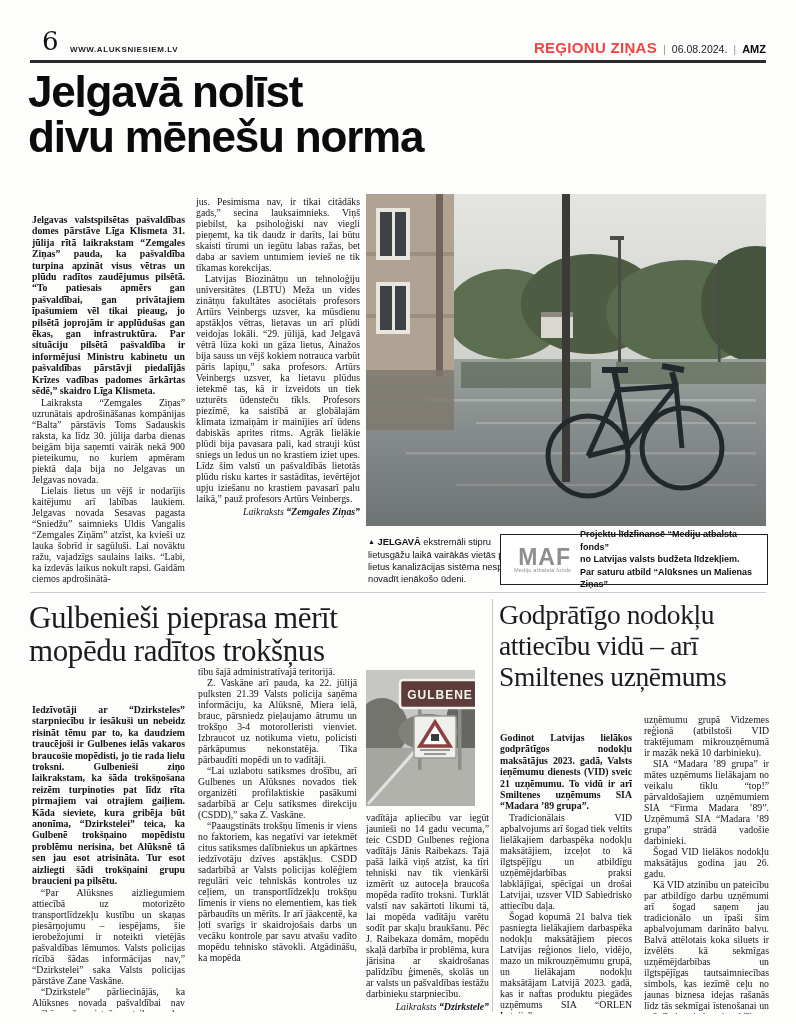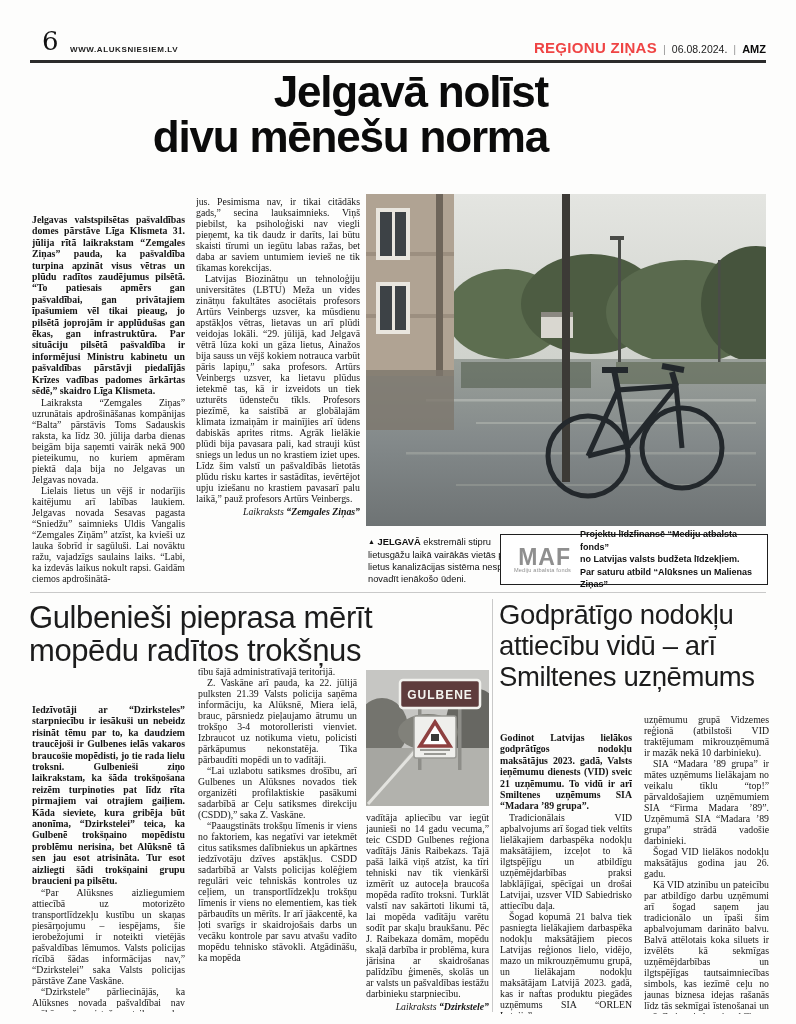--- a/index.html
+++ b/index.html
@@ -15,42 +15,42 @@
   .site-url { position:absolute; left:40px; bottom:4px; font-family:"Liberation Sans",sans-serif; font-size:8px; font-weight:700; letter-spacing:.6px; color:#222; }
   .head-right { position:absolute; right:0; bottom:2px; display:flex; align-items:baseline; gap:6px; font-family:"Liberation Sans",sans-serif; }
   .section-name { font-size:15px; font-weight:700; letter-spacing:.3px; color:#ef4444; }
   .head-sep { font-size:11px; color:#999; font-weight:400; }
   .head-date { font-size:10.5px; color:#222; }
   .head-brand { font-size:11px; font-weight:700; color:#0a0a0a; }
   .rule-dark { position:absolute; left:30px; top:60px; width:736px; height:2.5px; background:#2b2b2b; }
   
   .h1-main { position:absolute; left:28px; top:70px; width:520px;
     font-family:"Liberation Sans","DejaVu Sans",sans-serif; font-weight:700;
-    font-size:44px; line-height:1.02; letter-spacing:-1.2px; color:#0b0b0b;text-align:right; }
-  .h2-light { position:absolute; font-family:Liberation Sans, sans-serif;
+    font-size:44px; line-height:1.02; letter-spacing:-1.2px; color:#0b0b0b; }
+  .h2-light { position:absolute; font-family:Liberation Serif, serif;
     font-weight:400; color:#1c1c1c; letter-spacing:-.4px; }
   .h2-a2 { left:29px; top:601px; width:460px; font-size:31px; line-height:1.08; }
   .h2-a3 { left:499px; top:599px; width:270px; font-size:27.5px; line-height:1.13; }
   
   .body-col { position:absolute; font-size:9.8px; line-height:11px; text-align:justify; overflow:hidden; color:#141414; }
   .body-col p { margin:0; }
   .body-col p.ind { text-indent:9px; }
   .body-col p.lead { font-weight:700; line-height:11.4px;margin-top:18px; }
   .a1c1 { left:32px;  top:196px; width:153px; height:400px; }
   .a1c2 { left:196px; top:196px; width:164px; height:400px; }
   .a2c1 { left:32px;  top:686px; width:153px; height:326px; }
   .a2c2 { left:198px; top:666px; width:159px; height:346px; }
   .a2c3 { left:366px; top:812px; width:123px; height:200px; }
   .a3c1 { left:500px; top:714px; width:132px; height:300px; }
   .a3c2 { left:644px; top:714px; width:125px; height:300px; }
   .byline { margin-top:2px; text-align:right; font-style:italic; font-size:9.8px; }
   .byline b { font-weight:700; }
   
   .photo-main { position:absolute; left:366px; top:194px; width:400px; height:332px; overflow:hidden; }
-  .photo-gulbene { position:absolute; left:366px; top:670px; width:123px; height:136px; overflow:hidden; }
+  .photo-gulbene { position:absolute; left:366px; top:670px; width:109px; height:136px; overflow:hidden; }
   .caption { position:absolute; left:368px; top:536px; width:158px;
     font-family:"Liberation Sans",sans-serif; font-size:9.3px; line-height:12px; color:#111; }
   .caption .mark { font-size:7px; position:relative; top:-1px; }
   .caption b { font-weight:700; }
   
   .maf { position:absolute; left:500px; top:534px; width:268px; height:51px;
     border:1.5px solid #1f1f1f; display:flex; align-items:center; padding:4px 8px 4px 8px; gap:9px;
     font-family:"Liberation Sans",sans-serif; background:#fff; }
   .maf-logo { width:62px; text-align:right; flex:0 0 auto; }
   .maf-logo .big { font-size:23px; font-weight:700; letter-spacing:1px; color:#8f8f8f; line-height:20px; }

